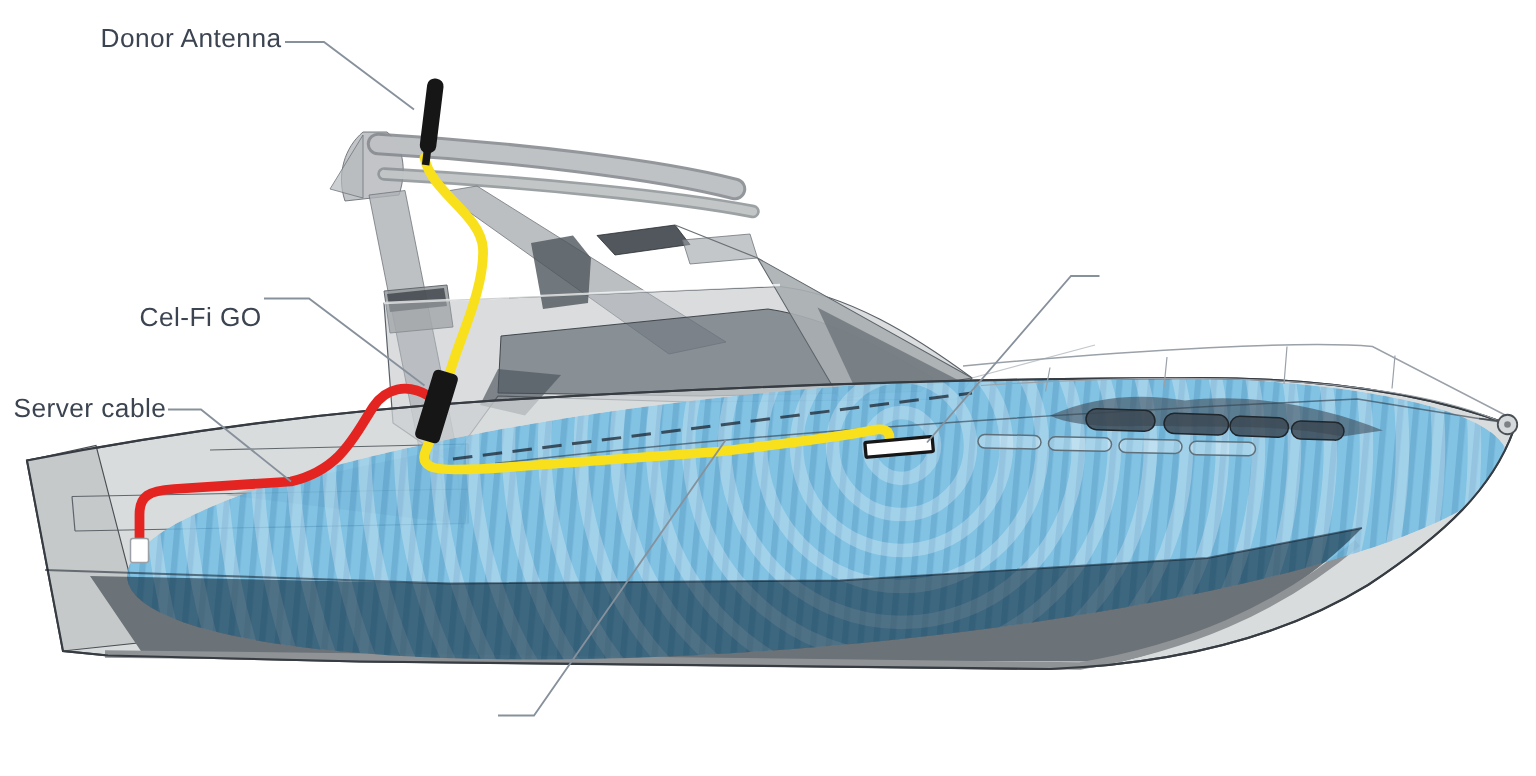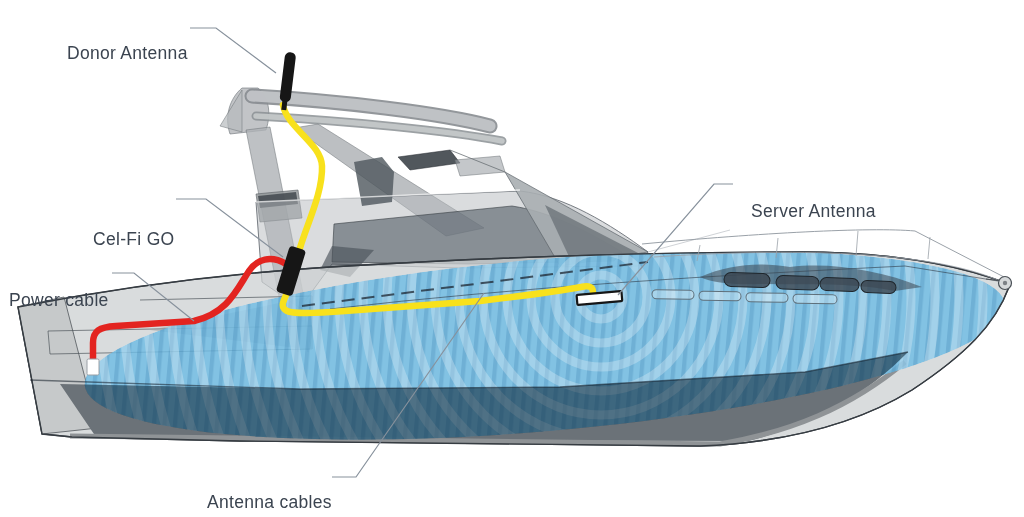--- a/index.html
+++ b/index.html
@@ -17,21 +17,20 @@
   }
   #stage svg{position:absolute;left:0;top:0;}
   .label{
     position:absolute;
     color:var(--label-text);
     font-size:17.5px;
     font-weight:500;
     letter-spacing:.3px;
     white-space:nowrap;
     user-select:none;
-    margin-top:28px;
   }
   .leader{stroke:var(--leader-line);stroke-width:1.2;fill:none;}
   .cable-yellow{stroke:var(--cable-yellow);stroke-width:6.5;fill:none;stroke-linecap:round;stroke-linejoin:round;}
   .cable-red{stroke:var(--cable-power-red);stroke-width:6.5;fill:none;stroke-linecap:round;stroke-linejoin:round;}
   .dev{fill:var(--device-black);}
 </style>
 </head>
 <body>
 
 <div id="stage">
@@ -180,16 +179,14 @@
       <path class="leader" d="M 190,28 L 216,28 L 276,73"></path>
       <path class="leader" d="M 176,199 L 206,199 L 283,257"></path>
       <path class="leader" d="M 112,273 L 134,273 L 194,321"></path>
       <path class="leader" d="M 733,184 L 714,184 L 618,295"></path>
       <path class="leader" d="M 332,477 L 356,477 L 484,293"></path>
     </g>
   </svg>
 
   <div class="label" style="left:67px;top:15px">Donor Antenna</div>
   <div class="label" style="left:93px;top:201px">Cel-Fi GO</div>
-  <div class="label" style="left:9px;top:262px">Power cable</div>
-  <div class="label" style="left:751px;top:173px">Server Antenna</div>
-  <div class="label" style="left:207px;top:464px">Antenna cables</div>
+  <div class="label" style="left:9px;top:262px">Server cable</div>
 </div>
 
 </body></html>

